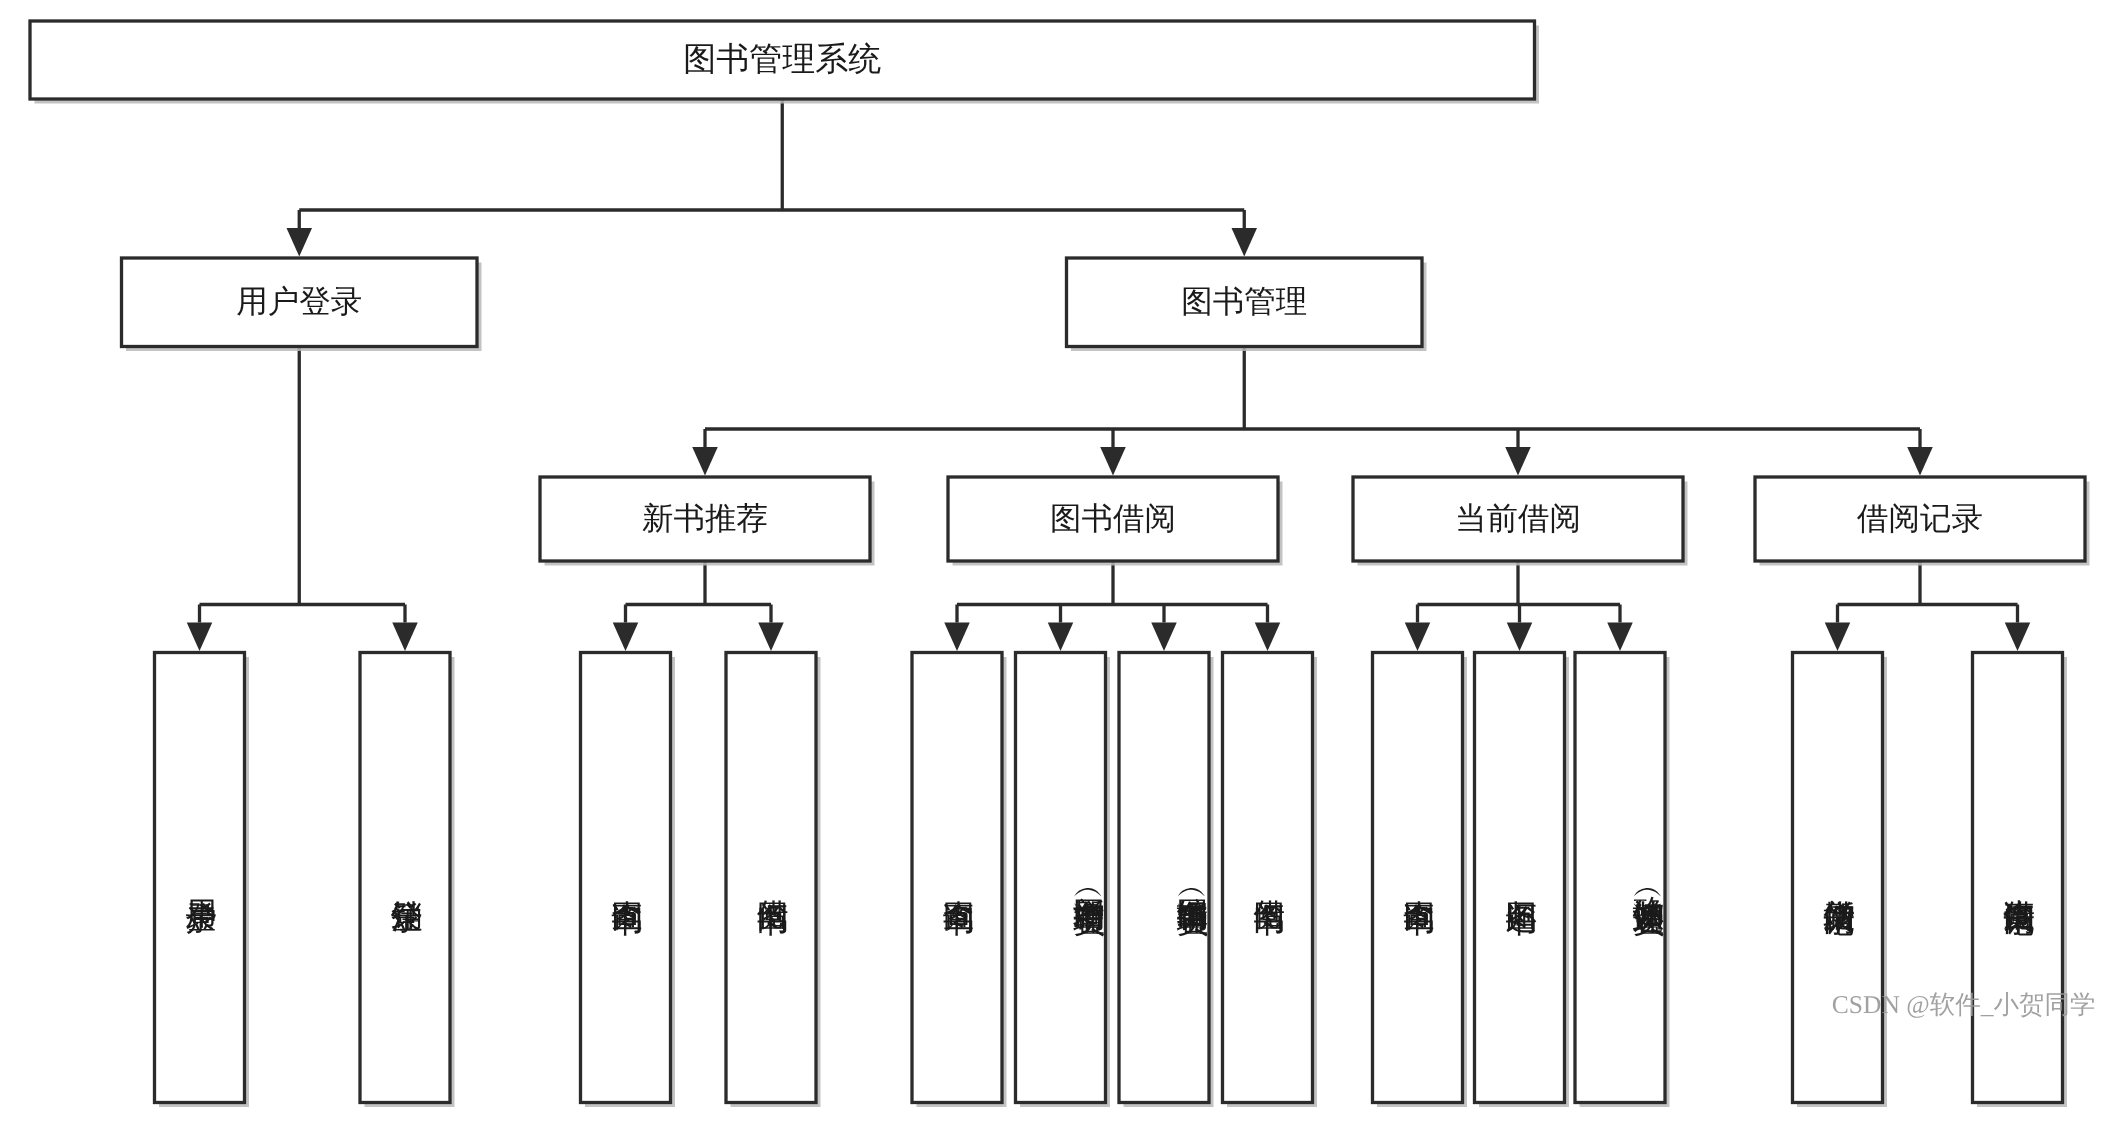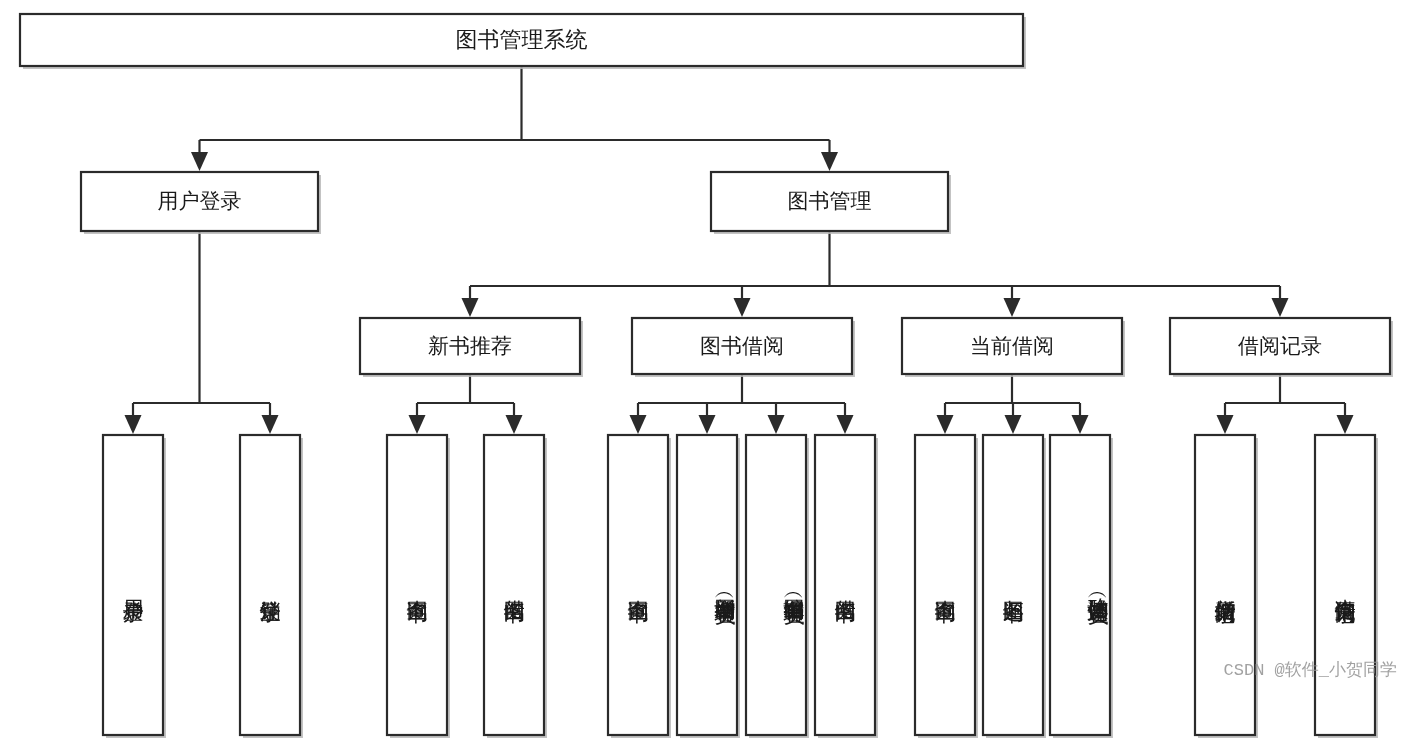--- a/index.html
+++ b/index.html
@@ -73,21 +73,21 @@
     display: flex;
     align-items: flex-start;
     justify-content: center;
     white-space: nowrap;
     pointer-events: none;
   }
   .watermark {
     position: absolute;
     right: 8px;
     bottom: 4px;
-    font-family: Liberation Mono, monospace;
+    font-family: Liberation Serif, serif;
     font-size: 17px;
     color: #9a9a9a;
     opacity: 0.92;
     white-space: nowrap;
     user-select: none;
   }
 </style>
 </head>
 <body>
 

